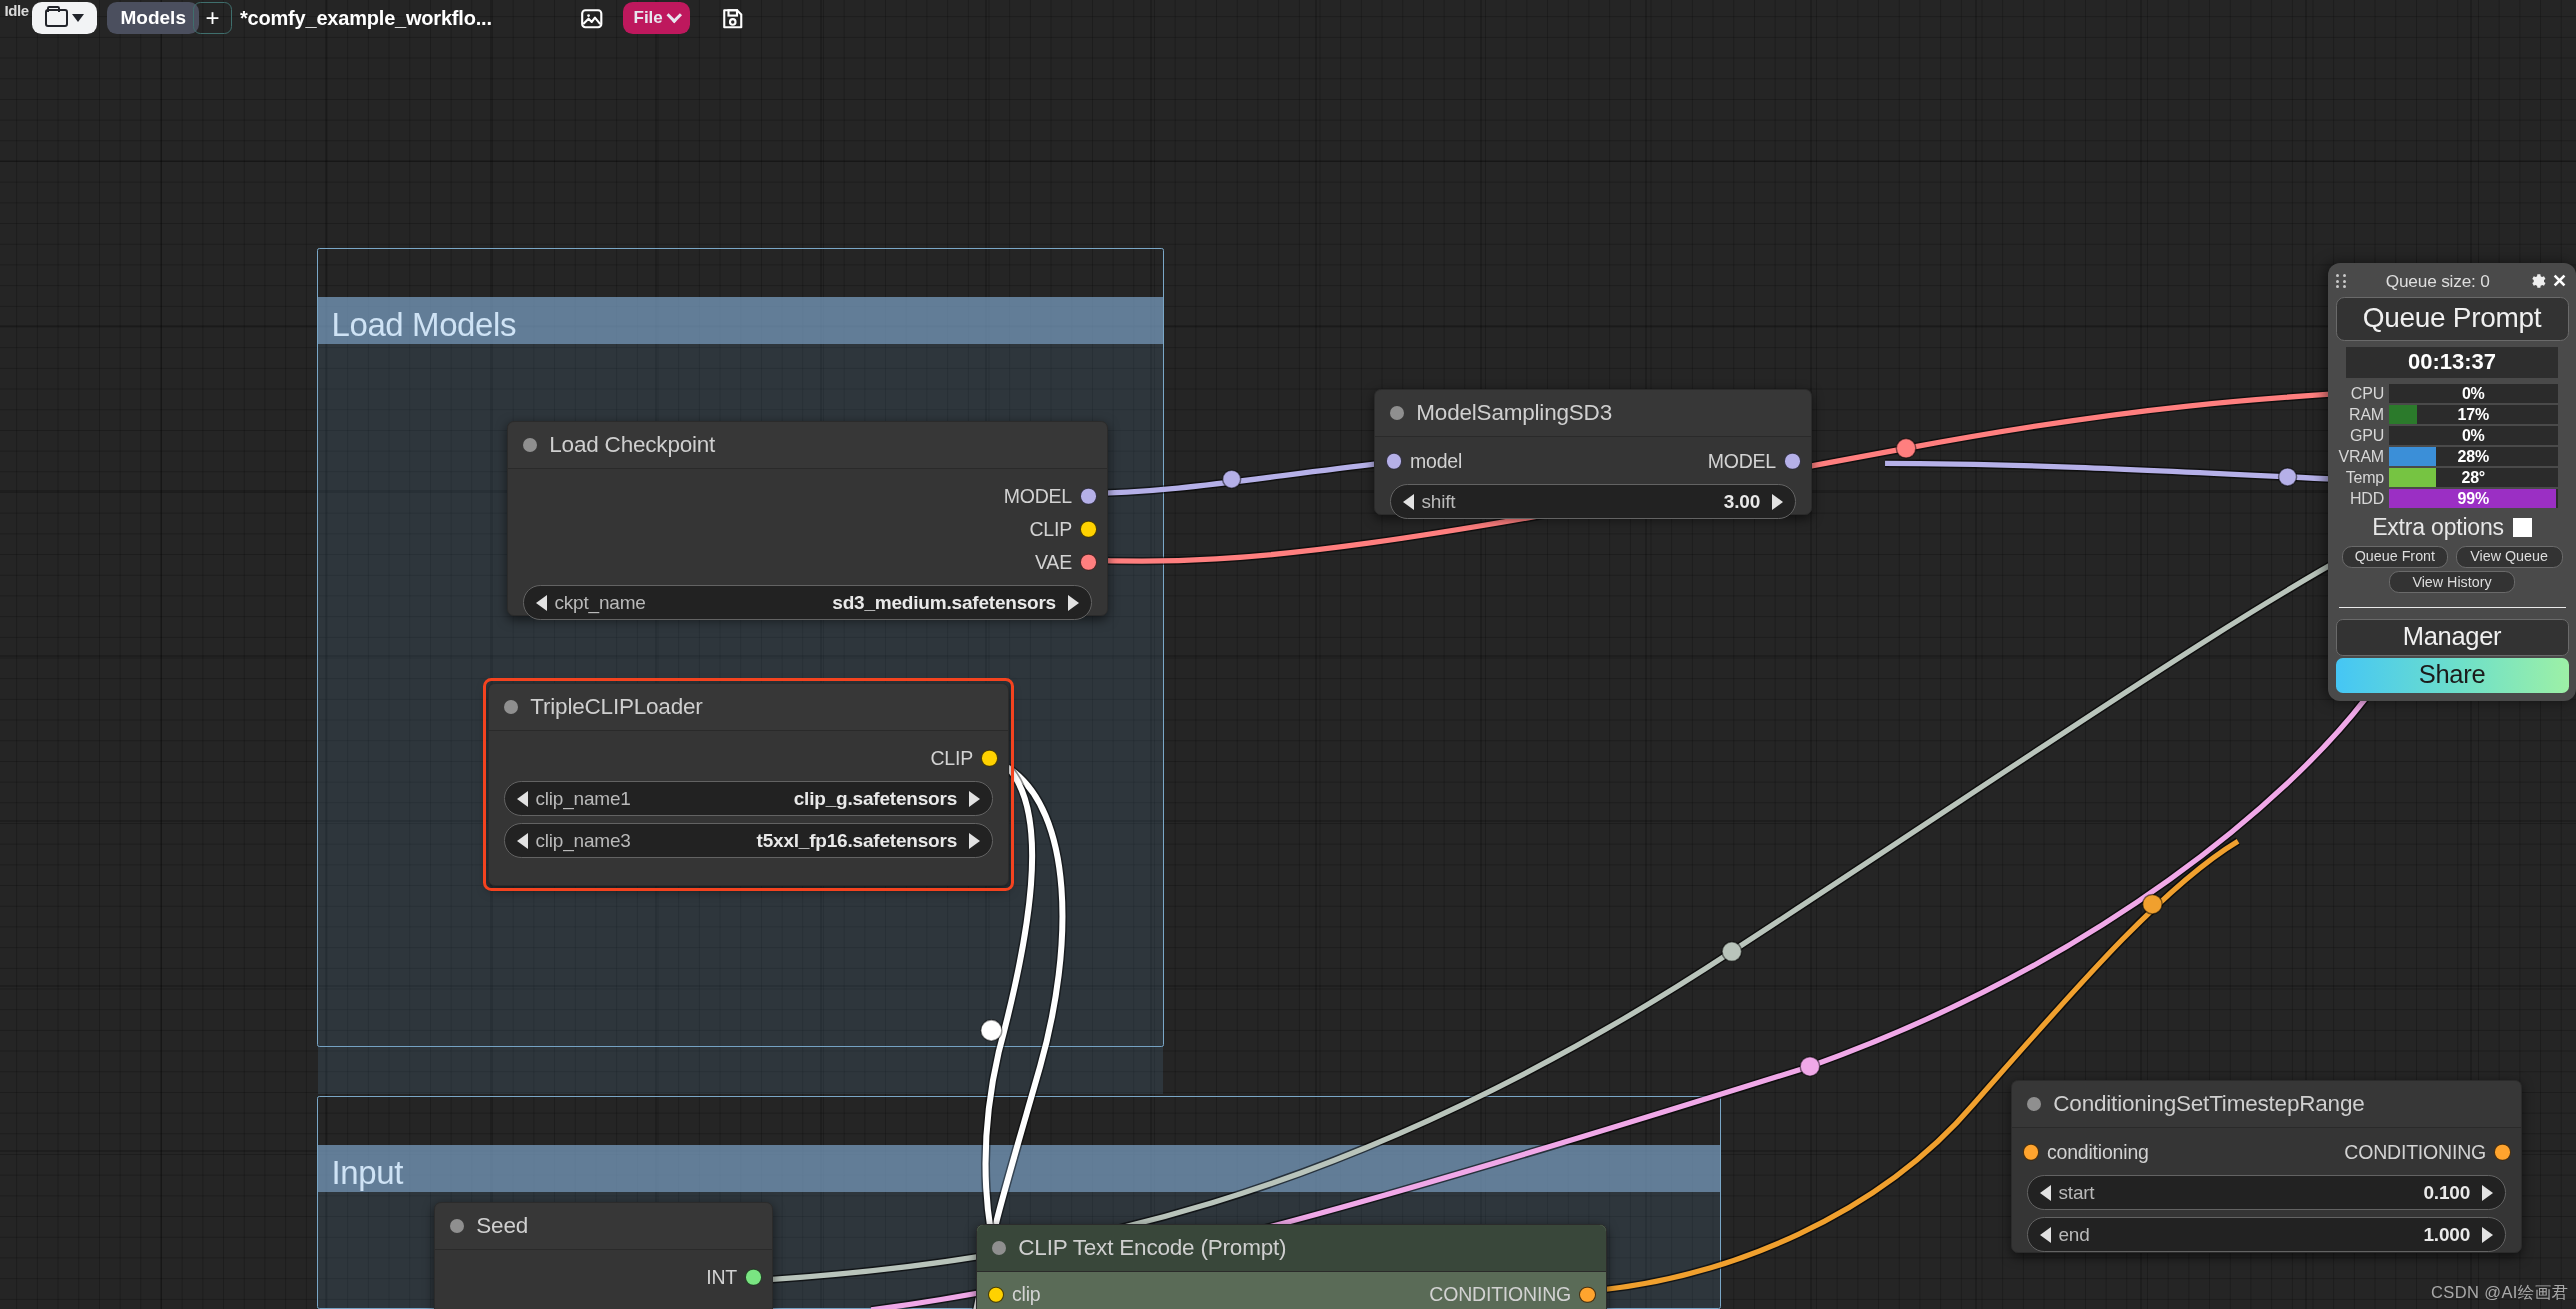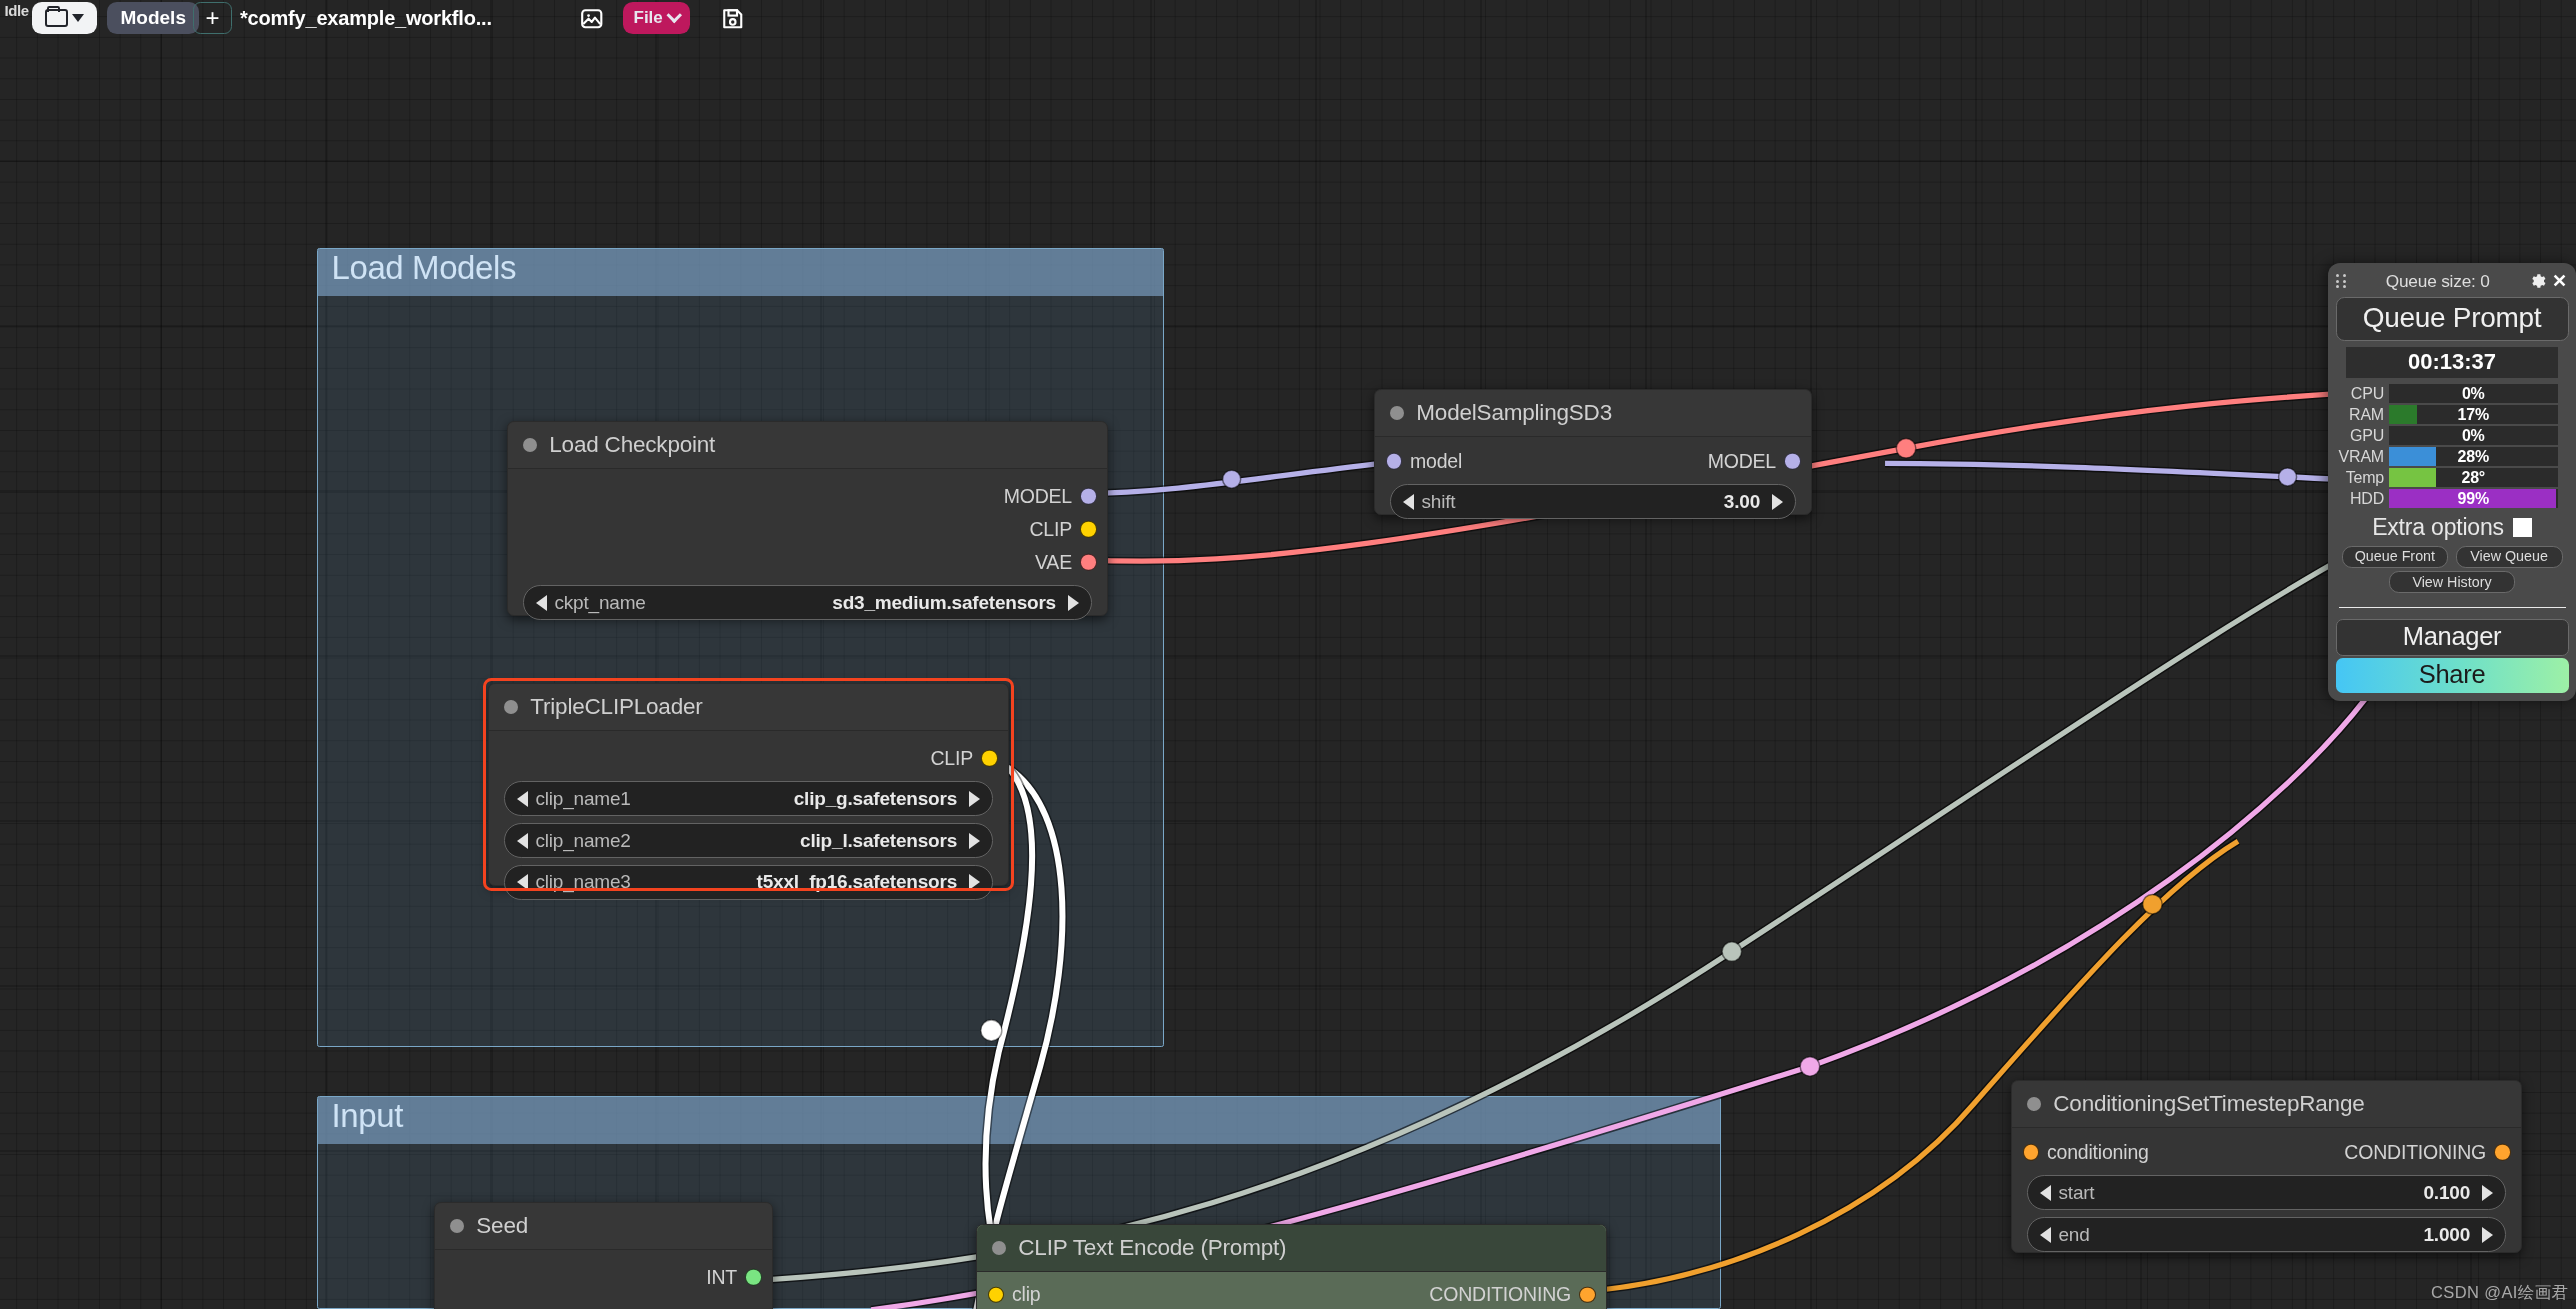--- a/index.html
+++ b/index.html
@@ -63,22 +63,23 @@
     border:2.3px solid #22242b;border-bottom:none;border-radius:2.3px 2.3px 0 0;
   }
   .caret-dn{width:0;height:0;border-left:6px solid transparent;border-right:6px solid transparent;border-top:8.3px solid #22242b;}
   .chev{width:10.5px;height:10.5px;border-right:3px solid #e7e7ef;border-bottom:3px solid #e7e7ef;transform:rotate(45deg) translate(-2.3px,-2.3px);}
 
   
   .group{position:absolute;border:1.5px solid #7aa7c7;border-radius:2.3px;}
   .group-head{
     height:47px;width:100%;
     background:rgba(122,160,196,.72);
-    display:flex;align-items:flex-start;
+    display:flex;align-items:flex-end;
     padding-left:13.5px;
+    margin-top:48px;
   }
   .group-title{color:#cfe3f5;font-size:33px;letter-spacing:-0.4px;}
   .group-body{background:rgba(96,140,180,.17);width:100%;}
 
   
   .node{
     position:absolute;
     background:#353535;
     border-radius:6.8px;
     box-shadow:0 3.8px 10.5px rgba(0,0,0,.55);
@@ -269,28 +270,20 @@
       <div class="widget">
         <span class="arrow-l"></span>
         <span class="w-name">clip_name1</span>
         <span class="w-mid">
             <span class="w-val">clip_g.safetensors</span>
           </span>
         <span class="arrow-r"></span>
       </div>
       <div class="widget">
         <span class="arrow-l"></span>
-        <span class="w-name">clip_name2</span>
-        <span class="w-mid">
-            <span class="w-val">clip_l.safetensors</span>
-          </span>
-        <span class="arrow-r"></span>
-      </div>
-      <div class="widget">
-        <span class="arrow-l"></span>
         <span class="w-name">clip_name3</span>
         <span class="w-mid">
             <span class="w-val">t5xxl_fp16.safetensors</span>
           </span>
         <span class="arrow-r"></span>
       </div>
     </div>
   </div>
 
   <div class="node" style="left:1374px;top:389px;width:438px;height:126px;z-index:20;">

